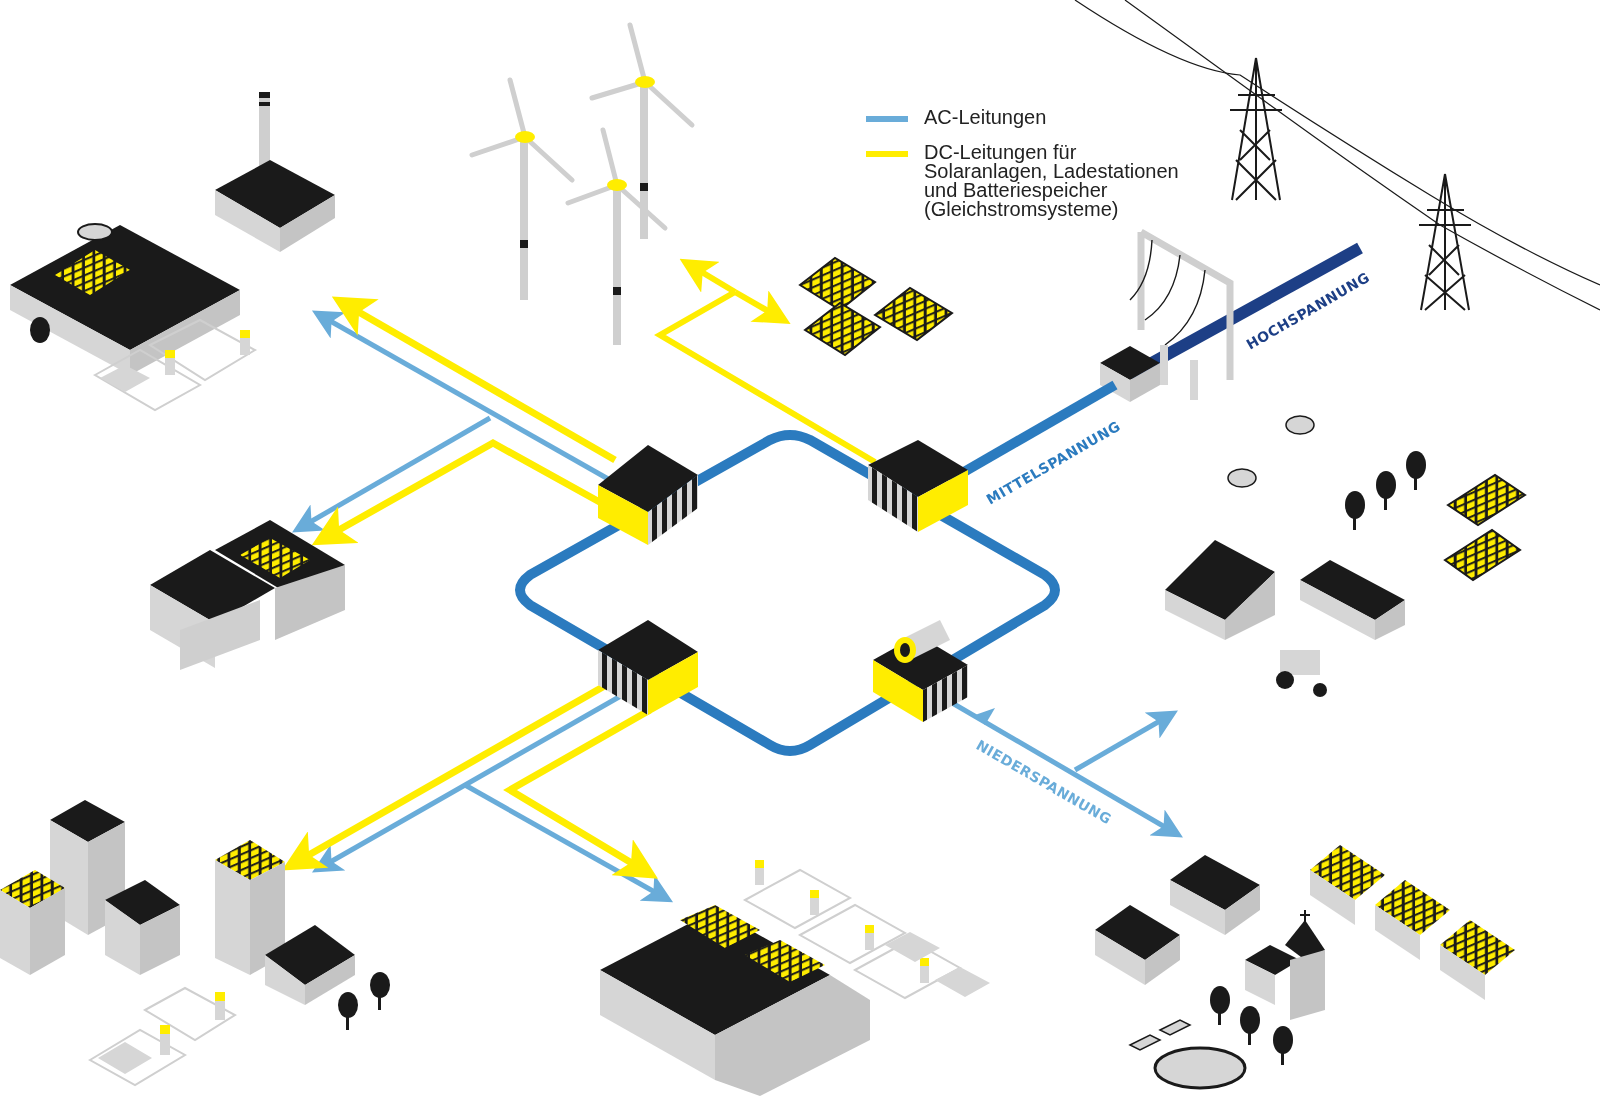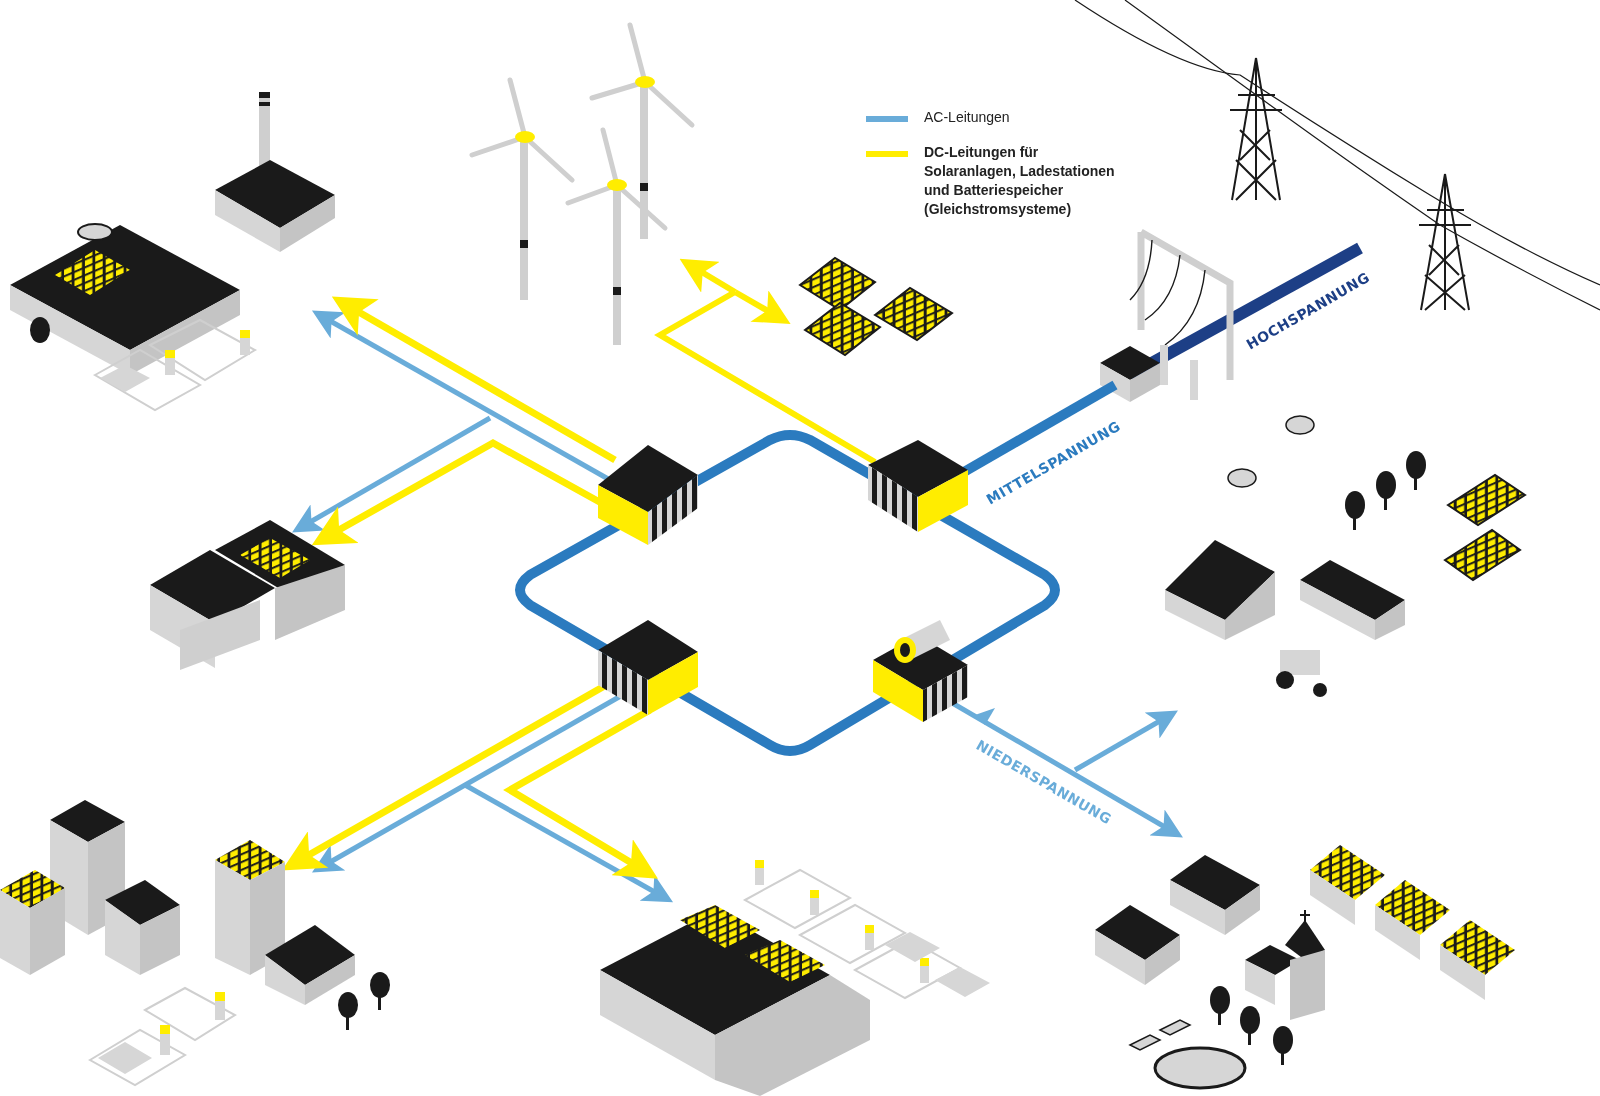--- a/index.html
+++ b/index.html
@@ -1,21 +1,21 @@
 <!DOCTYPE html>
 <html><head>
 <meta charset="utf-8">
 <style>
   html, body { margin: 0; padding: 0; background: #ffffff; }
   body { width: 1600px; height: 1096px; position: relative; overflow: hidden;
          font-family: "Liberation Sans", "DejaVu Sans", sans-serif; }
   #scene { position: absolute; left: 0; top: 0; width: 1600px; height: 1096px; }
-  .legend { position: absolute; left: 866px; top: 108px; color: #222; font-size: 14px; line-height: 19px; }
+  .legend { position: absolute; left: 866px; top: 108px; color: #222; font-size: 20px; line-height: 19px; }
   .legend-row { position: relative; padding-left: 58px; }
-  .legend-row + .legend-row { margin-top: 16px; font-weight: bold; }
+  .legend-row + .legend-row { margin-top: 16px; }
   .legend-swatch { position: absolute; left: 0; top: 8px; width: 42px; height: 6px; }
   .legend-label { display: block; }
   .lbl { font-family: "DejaVu Sans", sans-serif; font-weight: bold; font-size: 14px; letter-spacing: 0.5px; }
 </style>
 </head>
 <body>
 
 <svg id="scene" viewBox="0 0 1600 1096" xmlns="http://www.w3.org/2000/svg">
   <defs>
     <marker id="arrAC" markerWidth="6" markerHeight="6" refX="3" refY="3" orient="auto" markerUnits="strokeWidth">

